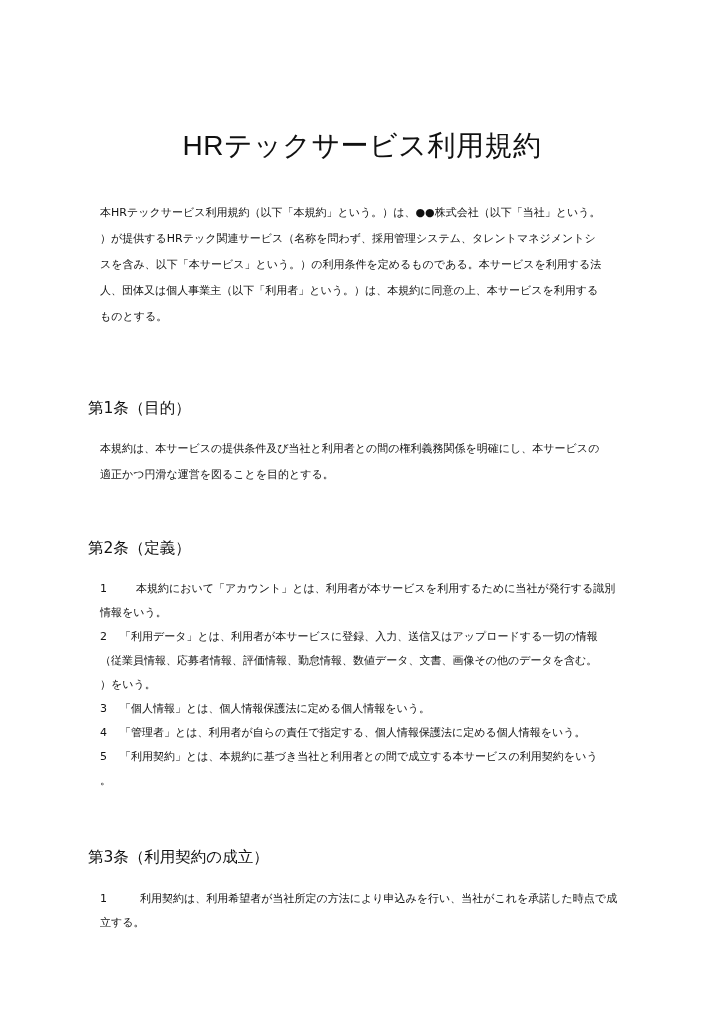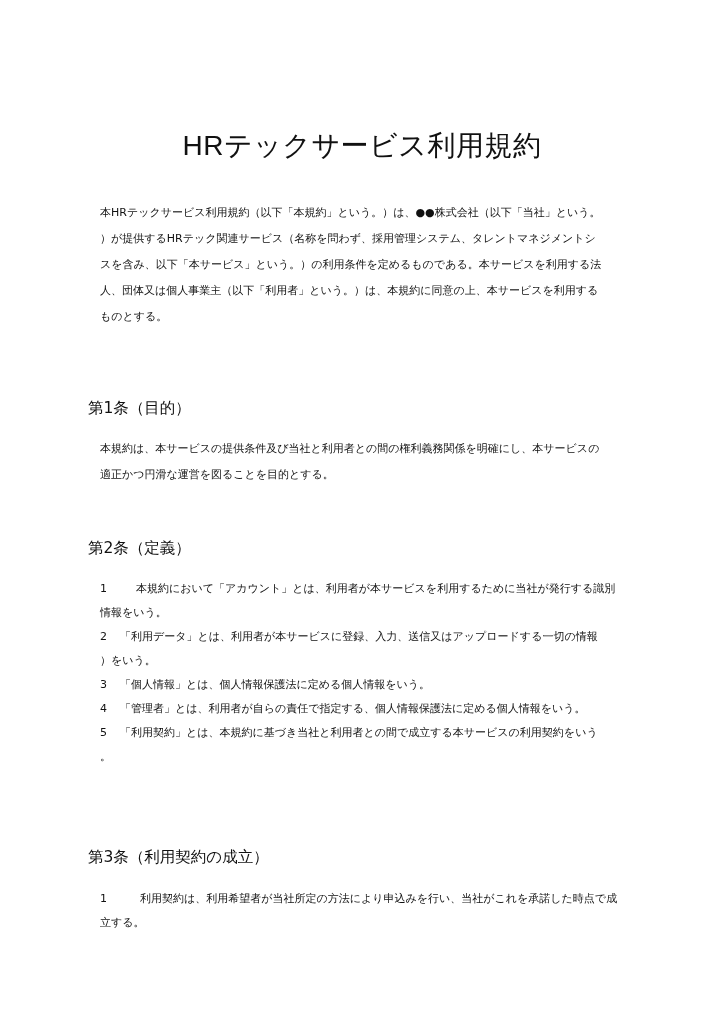--- a/index.html
+++ b/index.html
@@ -42,20 +42,21 @@
 <div class="para" style="top:436px">
   <span class="ln">本規約は、本サービスの提供条件及び当社と利用者との間の権利義務関係を明確にし、本サービスの</span>
   <span class="ln">適正かつ円滑な運営を図ることを目的とする。</span>
 </div>
 
 <div class="heading" style="top:538px">第2条（定義）</div>
 <div class="para item" style="top:576px">
   <span class="ln"><span class="num">1</span><span style="margin-left:16px">本規約において「アカウント」とは、利用者が本サービスを利用するために当社が発行する識別</span></span>
   <span class="ln">情報をいう。</span>
   <span class="ln"><span class="num">2</span><span>「利用データ」とは、利用者が本サービスに登録、入力、送信又はアップロードする一切の情報</span></span>
+  <span class="ln">（従業員情報、応募者情報、評価情報、勤怠情報、数値データ、文書、画像その他のデータを含む。</span>
   <span class="ln">）をいう。</span>
   <span class="ln"><span class="num">3</span><span>「個人情報」とは、個人情報保護法に定める個人情報をいう。</span></span>
   <span class="ln"><span class="num">4</span><span>「管理者」とは、利用者が自らの責任で指定する、個人情報保護法に定める個人情報をいう。</span></span>
   <span class="ln"><span class="num">5</span><span>「利用契約」とは、本規約に基づき当社と利用者との間で成立する本サービスの利用契約をいう</span></span>
   <span class="ln">。</span>
 </div>
 
 <div class="heading" style="top:847px">第3条（利用契約の成立）</div>
 <div class="para item" style="top:886px">
   <span class="ln"><span class="num">1</span><span style="margin-left:20px">利用契約は、利用希望者が当社所定の方法により申込みを行い、当社がこれを承諾した時点で成</span></span>

